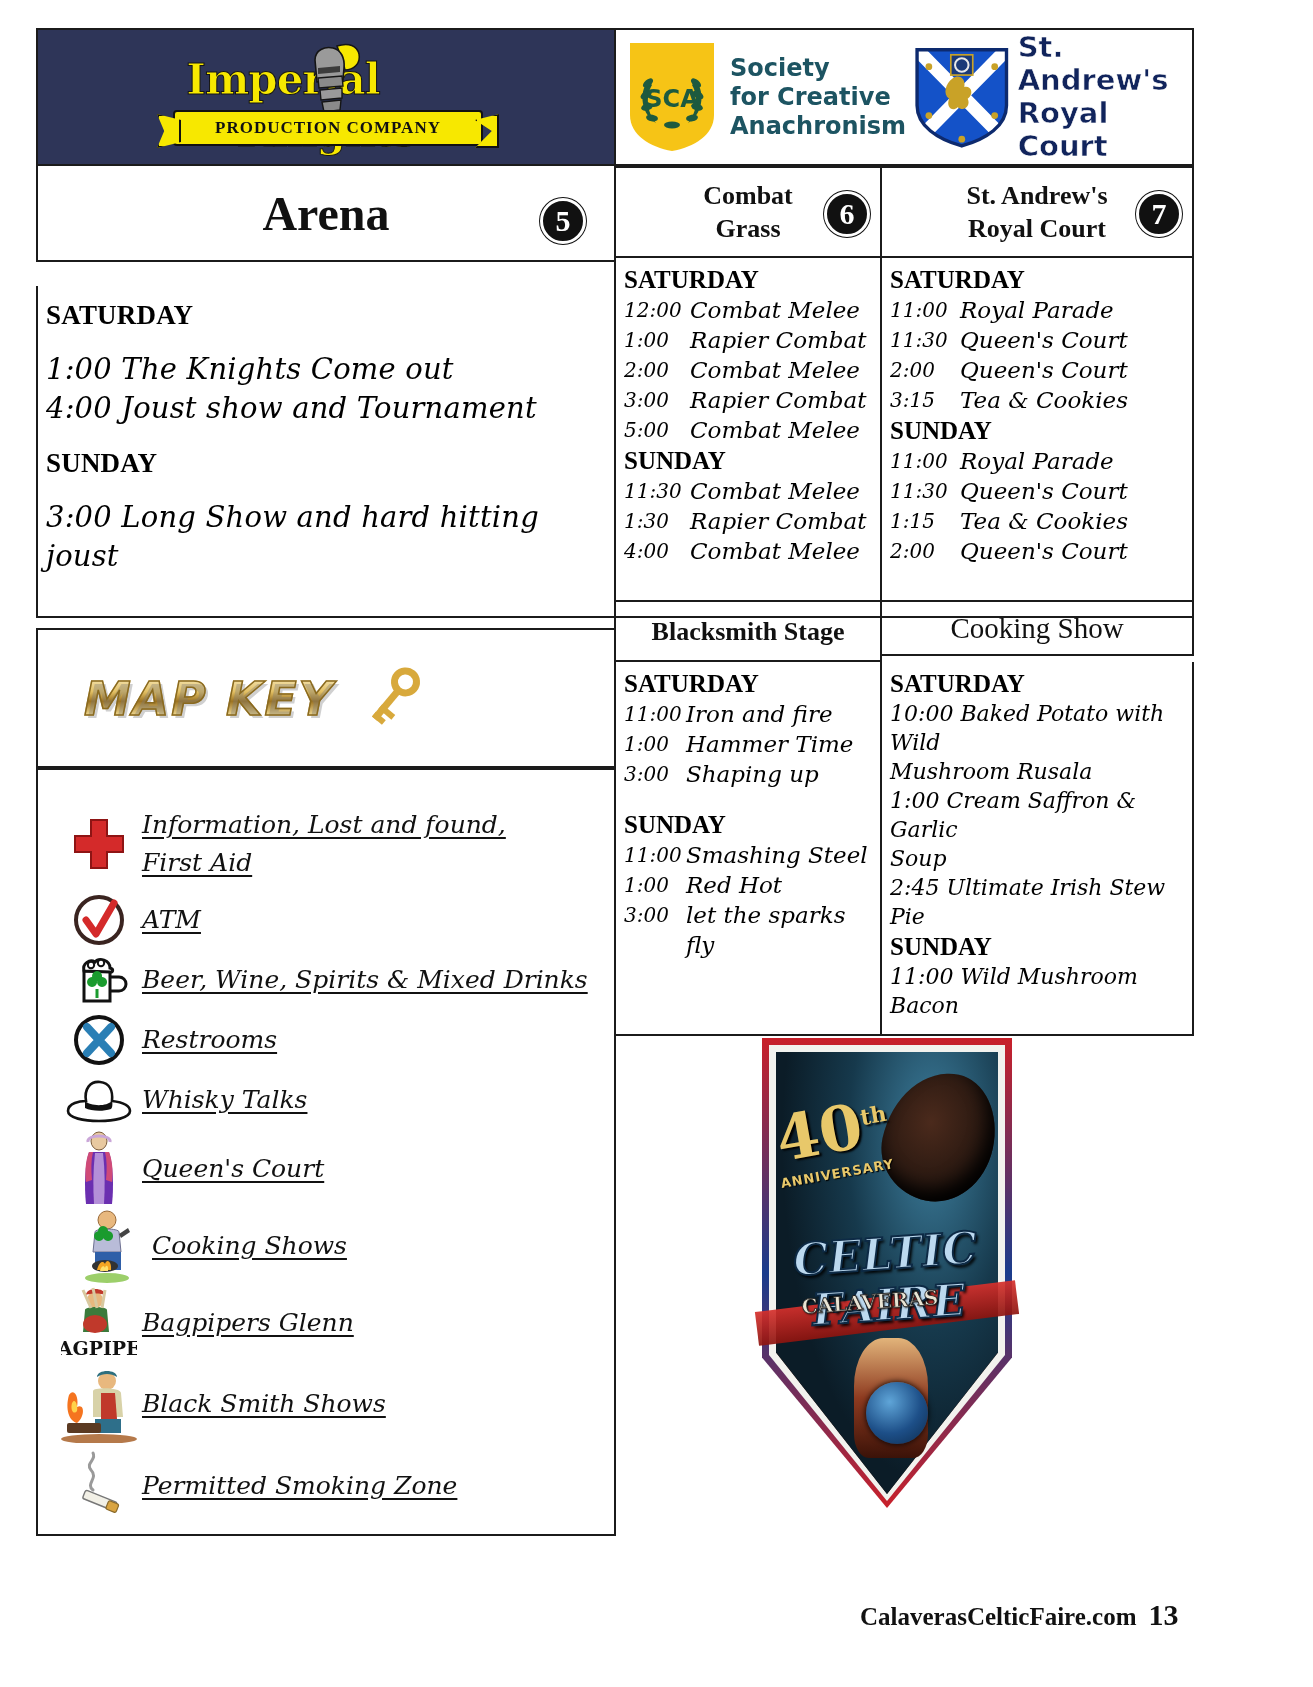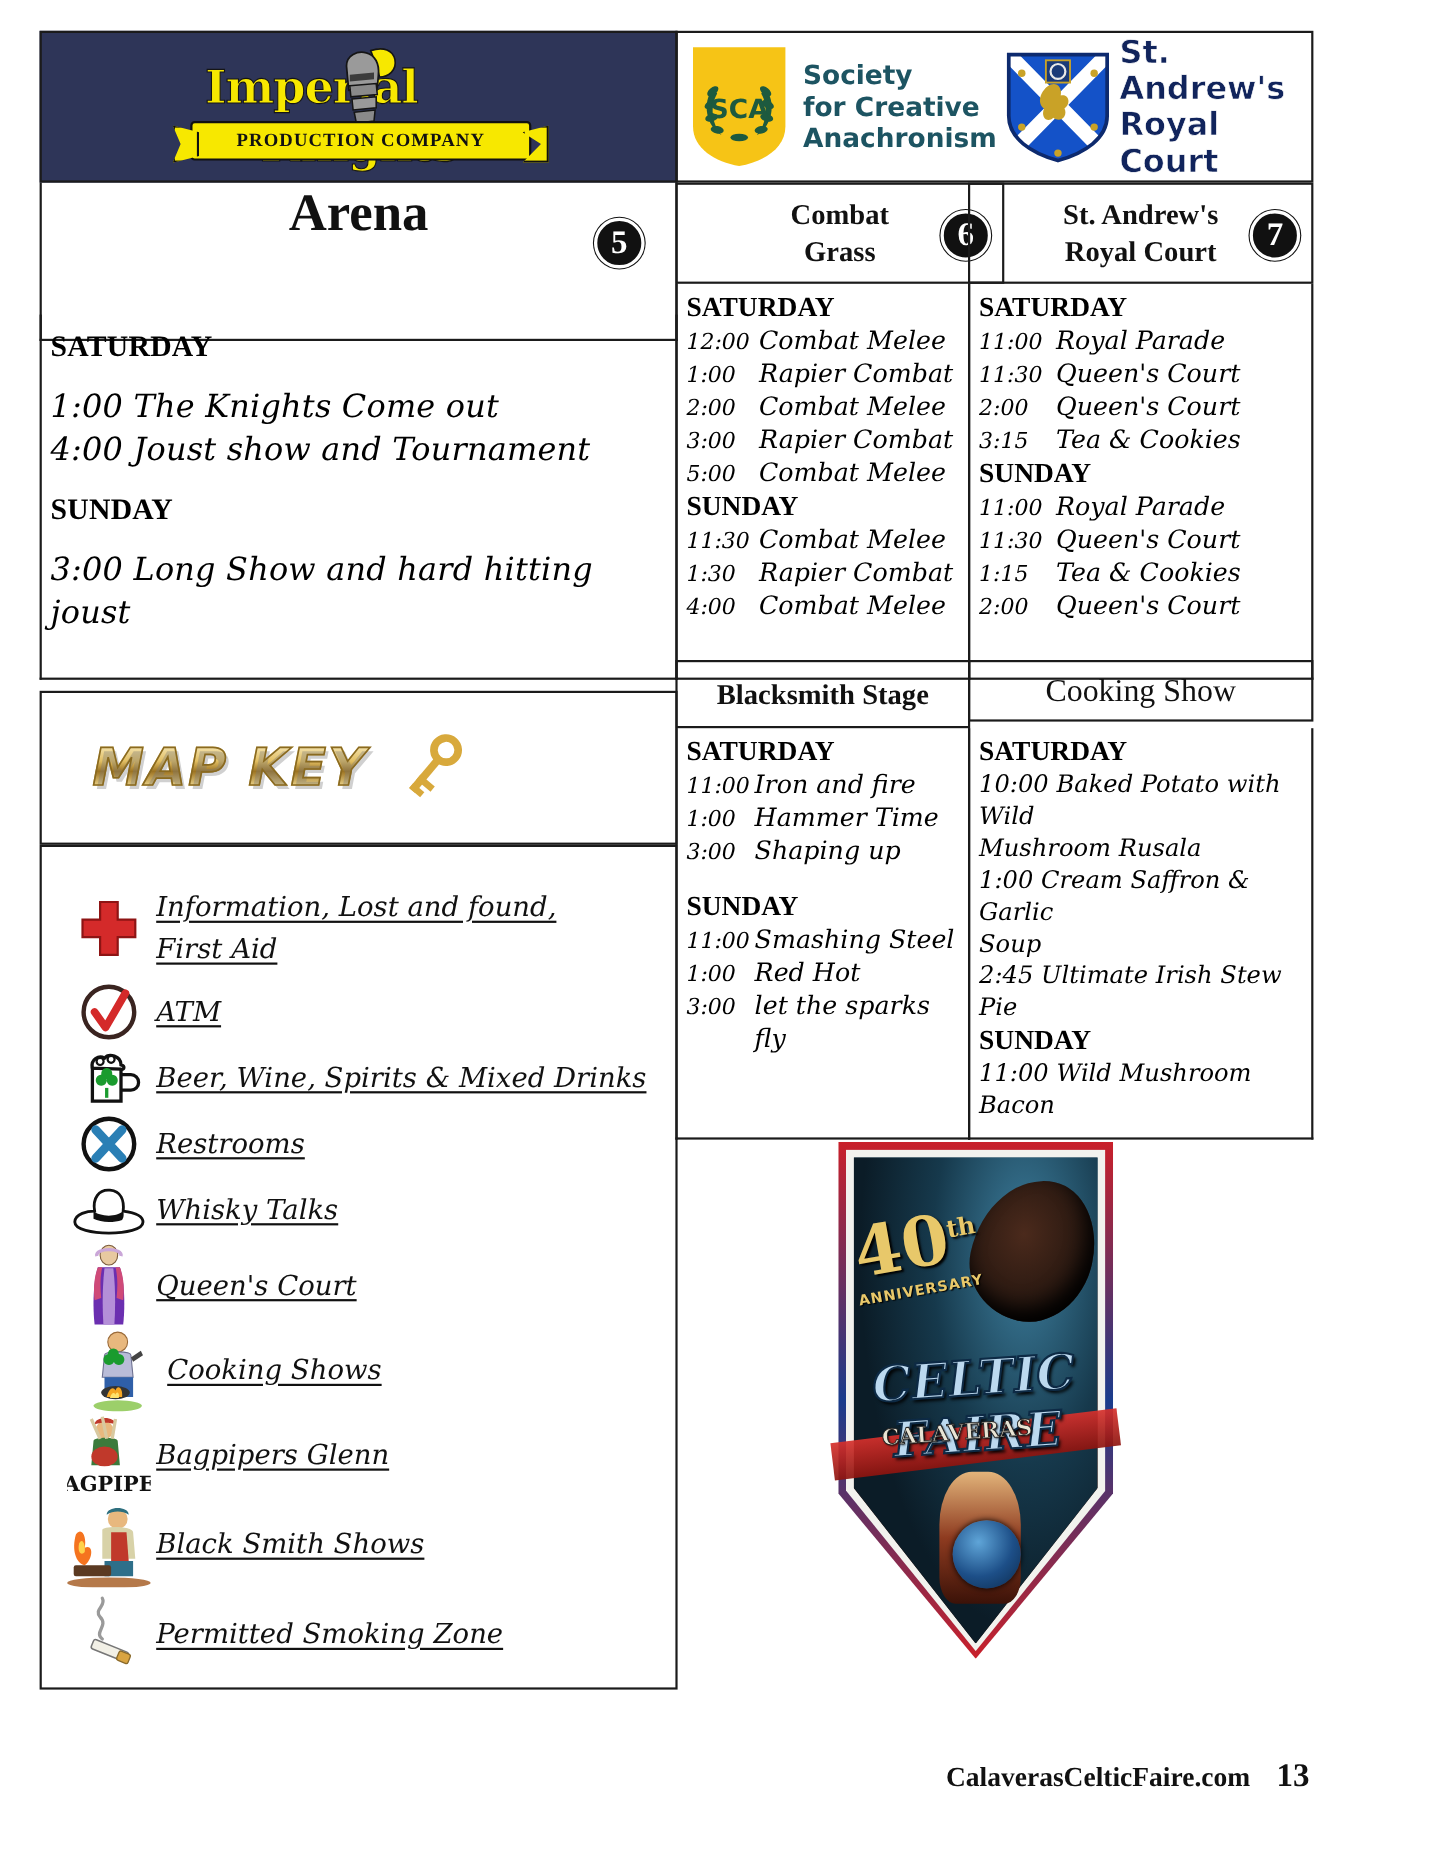--- a/index.html
+++ b/index.html
@@ -68,23 +68,23 @@
   .ik-ribbon::before, .ik-ribbon::after {
     content: ""; position: absolute; top: 2px;
     width: 20px; height: 30px; background: #f7e800;
     border: 2px solid #111;
   }
   .ik-ribbon::before { left: -18px; clip-path: polygon(0 0,100% 18%,100% 82%,0 100%,30% 50%); }
   .ik-ribbon::after  { right: -18px; clip-path: polygon(100% 0,100% 100%,0 100%,70% 50%,0 18%); }
 
   .arena-head {
     position: absolute; left: 0; top: 138px;
-    width: 580px; height: 144px;
+    width: 580px; height: 96px;
     border: 2px solid #1b1b1b; border-top: none;
-    display: flex; align-items: flex-start; justify-content: center;
+    display: flex; align-items: center; justify-content: center;
   }
   .arena-title {
     font-family: "Liberation Serif", serif;
     font-weight: bold; font-size: 48px; color: #111;
   }
   .numcircle {
     position: absolute;
     width: 46px; height: 46px; border-radius: 50%;
     background: #111; color: #fff;
     font-family: "Liberation Serif", serif;
@@ -265,21 +265,21 @@
   .footer {
     position: absolute; left: 860px; top: 1598px;
     display: flex; align-items: baseline; gap: 12px;
   }
   .footer-url {
     font-family: "Liberation Serif", serif;
     font-weight: bold; font-size: 25px; color: #111;
   }
   .footer-page {
     font-family: "Liberation Serif", serif;
-    font-weight: bold; font-size: 30px; color: #111; margin-left: 12px;
+    font-weight: bold; font-size: 30px; color: #111;
   }
 </style>
 </head>
 <body>
 
 <div class="page">
 
   <div class="left-col">
 
     <div class="ik-banner">
@@ -513,21 +513,21 @@
           <circle cx="98" cy="84" r="4" fill="#c9a227"></circle>
           <circle cx="59" cy="112" r="4" fill="#c9a227"></circle>
         </svg>
         <div class="sar-words">
           <div>St. Andrew's</div>
           <div>Royal Court</div>
         </div>
       </div>
     </div>
 
-    <div class="sched-head" style="left:0; top:138px; width:299px; height:92px;">
+    <div class="sched-head" style="left:0; top:138px; width:268px; height:92px;">
       <div class="h">
         <div>Combat</div>
         <div>Grass</div>
       </div>
       <div class="numcircle" style="right:10px; top:23px;">6</div>
     </div>
 
     <div class="sched-head" style="left:266px; top:138px; width:314px; height:92px;">
       <div class="h">
         <div>St. Andrew's</div>

